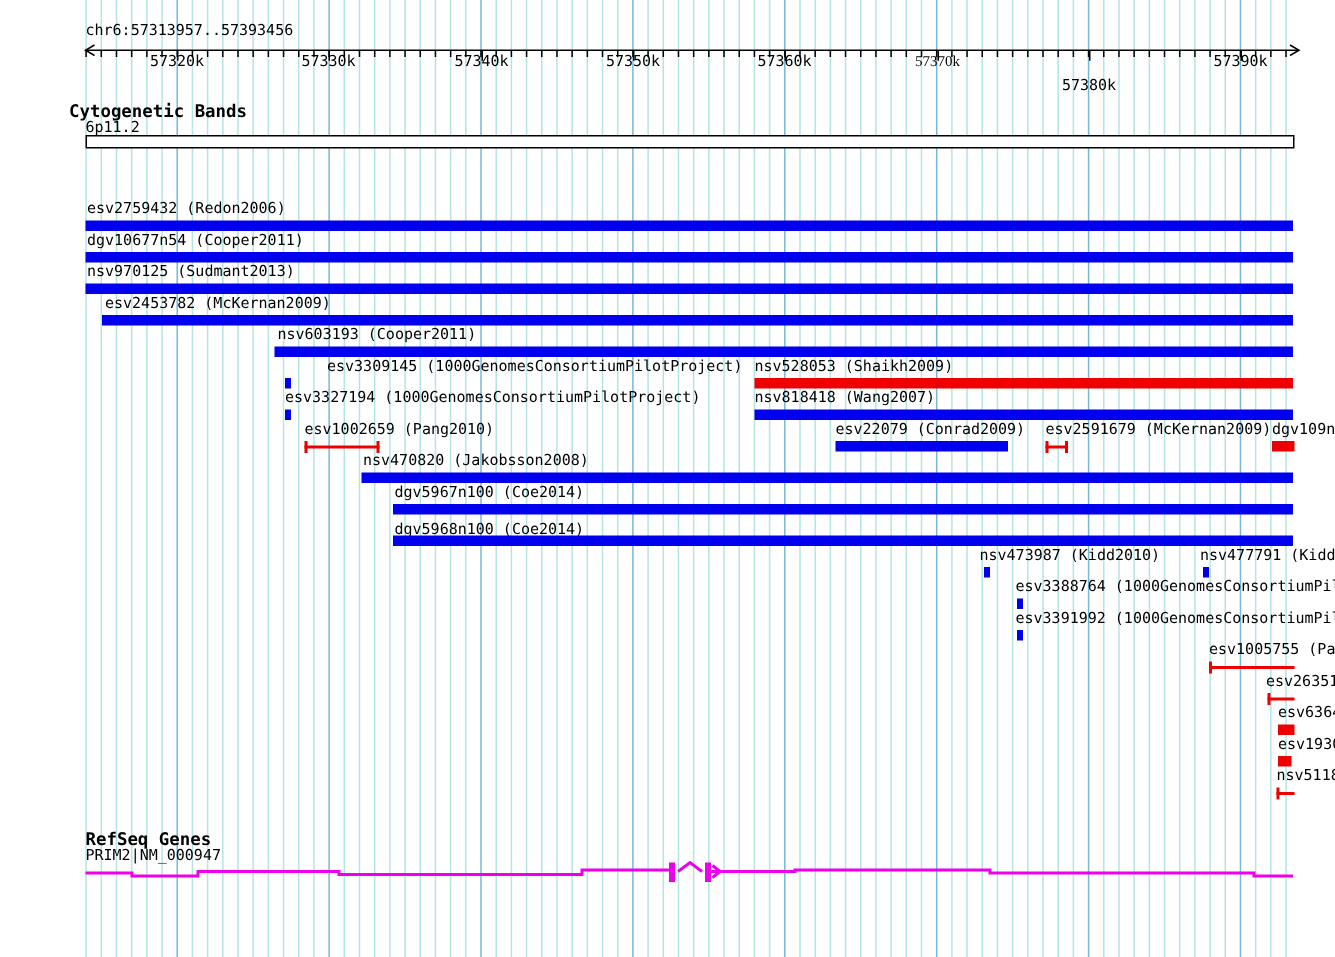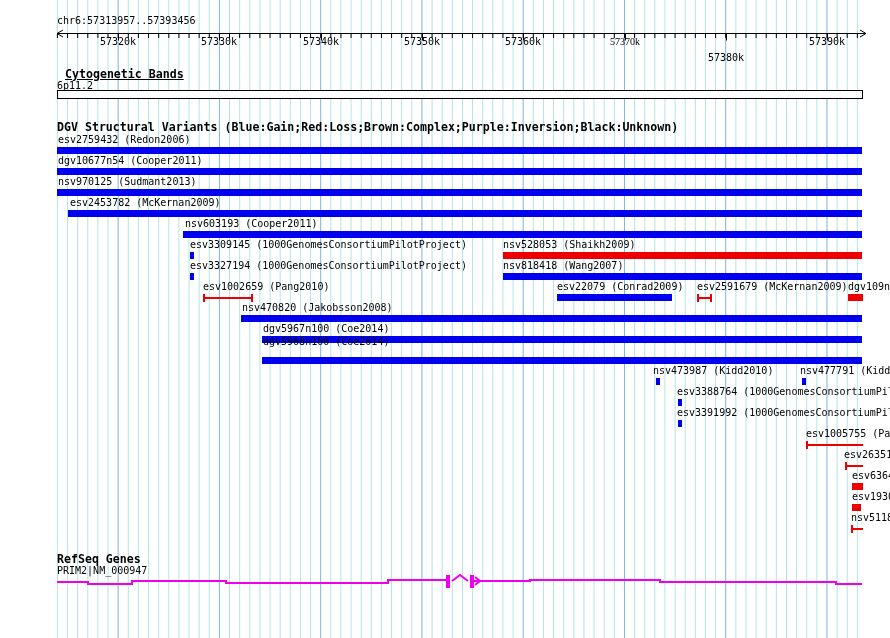--- a/index.html
+++ b/index.html
@@ -206,36 +206,35 @@
         <div class="tick-label" style="left: 96px; top: 36px;">57320k</div>
         <div class="tick-label" style="left: 197px; top: 36px;">57330k</div>
         <div class="tick-label" style="left: 299px; top: 36px;">57340k</div>
         <div class="tick-label" style="left: 400px; top: 36px;">57350k</div>
         <div class="tick-label" style="left: 501px; top: 36px;">57360k</div>
         <div class="tick-label" style="left: 603px; top: 36px; font-family: Liberation Serif, serif;">57370k</div>
         <div class="tick-label" style="left: 704px; top: 52px;">57380k</div>
         <div class="tick-label" style="left: 805px; top: 36px;">57390k</div>
       </div>
 
-    <div class="hdr" style="left:65px;top:68px;text-decoration:underline;">Cytogenetic Bands</div>
+    <div class="hdr" style="left:46px;top:68px;">Cytogenetic Bands</div>
     <div class="lbl" style="left:57px;top:80px;">6p11.2</div>
 
-    <div class="hdr" style="left:57px;top:121px;">DGV Structural Variants (Blue:Gain;Red:Loss;Brown:Complex;Purple:Inversion;Black:Unknown)</div>
     <div id="features">
         <div class="feat-label" style="left: 58px; top: 134px;">esv2759432 (Redon2006)</div>
         <div class="glyph" style="left: 57px; top: 147px; width: 805px; height: 7px; background: rgb(0, 0, 238);"></div>
         <div class="feat-label" style="left: 58px; top: 155px;">dgv10677n54 (Cooper2011)</div>
         <div class="glyph" style="left: 57px; top: 168px; width: 805px; height: 7px; background: rgb(0, 0, 238);"></div>
         <div class="feat-label" style="left: 58px; top: 176px;">nsv970125 (Sudmant2013)</div>
         <div class="glyph" style="left: 57px; top: 189px; width: 805px; height: 7px; background: rgb(0, 0, 238);"></div>
         <div class="feat-label" style="left: 70px; top: 197px;">esv2453782 (McKernan2009)</div>
         <div class="glyph" style="left: 68px; top: 210px; width: 794px; height: 7px; background: rgb(0, 0, 238);"></div>
         <div class="feat-label" style="left: 185px; top: 218px;">nsv603193 (Cooper2011)</div>
         <div class="glyph" style="left: 183px; top: 231px; width: 679px; height: 7px; background: rgb(0, 0, 238);"></div>
-        <div class="feat-label" style="left: 190px; top: 239px;">esv3309145 (1000GenomesConsortiumPilotProject)</div>
+        <div class="feat-label" style="left: 190px; top: 239px; padding-left: 28px;">esv3309145 (1000GenomesConsortiumPilotProject)</div>
         <div class="glyph" style="left: 190px; top: 252px; width: 4px; height: 7px; background: rgb(0, 0, 238);"></div>
         <div class="feat-label" style="left: 503px; top: 239px;">nsv528053 (Shaikh2009)</div>
         <div class="glyph" style="left: 503px; top: 252px; width: 359px; height: 7px; background: rgb(238, 0, 0);"></div>
         <div class="feat-label" style="left: 190px; top: 260px;">esv3327194 (1000GenomesConsortiumPilotProject)</div>
         <div class="glyph" style="left: 190px; top: 273px; width: 4px; height: 7px; background: rgb(0, 0, 238);"></div>
         <div class="feat-label" style="left: 503px; top: 260px;">nsv818418 (Wang2007)</div>
         <div class="glyph" style="left: 503px; top: 273px; width: 359px; height: 7px; background: rgb(0, 0, 238);"></div>
         <div class="feat-label" style="left: 203px; top: 281px;">esv1002659 (Pang2010)</div>
         <div class="glyph" style="left: 203px; top: 294px; width: 50px; height: 8px;">
           <div style="position: absolute; left: 0px; top: 3px; width: 50px; height: 2px; background: rgb(238, 0, 0);"></div>
@@ -249,21 +248,21 @@
           <div style="position: absolute; left: 0px; top: 3px; width: 15px; height: 2px; background: rgb(238, 0, 0);"></div>
           <div style="position: absolute; left: 0px; top: 0px; width: 2px; height: 8px; background: rgb(238, 0, 0);"></div>
           <div style="position: absolute; left: 13px; top: 0px; width: 2px; height: 8px; background: rgb(238, 0, 0);"></div>
         </div>
         <div class="feat-label" style="left: 848px; top: 281px;">dgv109n</div>
         <div class="glyph" style="left: 848px; top: 294px; width: 15px; height: 7px; background: rgb(238, 0, 0);"></div>
         <div class="feat-label" style="left: 242px; top: 302px;">nsv470820 (Jakobsson2008)</div>
         <div class="glyph" style="left: 241px; top: 315px; width: 621px; height: 7px; background: rgb(0, 0, 238);"></div>
         <div class="feat-label" style="left: 263px; top: 323px; text-align: right;">dgv5967n100 (Coe2014)</div>
         <div class="glyph" style="left: 262px; top: 336px; width: 600px; height: 7px; background: rgb(0, 0, 238);"></div>
-        <div class="feat-label" style="left: 263px; top: 336px;">dgv5968n100 (Coe2014)</div>
+        <div class="feat-label" style="left: 263px; top: 348px;">dgv5968n100 (Coe2014)</div>
         <div class="glyph" style="left: 262px; top: 357px; width: 600px; height: 7px; background: rgb(0, 0, 238);"></div>
         <div class="feat-label" style="left: 653px; top: 365px;">nsv473987 (Kidd2010)</div>
         <div class="glyph" style="left: 656px; top: 378px; width: 4px; height: 7px; background: rgb(0, 0, 238);"></div>
         <div class="feat-label" style="left: 800px; top: 365px;">nsv477791 (Kidd</div>
         <div class="glyph" style="left: 802px; top: 378px; width: 4px; height: 7px; background: rgb(0, 0, 238);"></div>
         <div class="feat-label" style="left: 677px; top: 386px;">esv3388764 (1000GenomesConsortiumPil</div>
         <div class="glyph" style="left: 678px; top: 399px; width: 4px; height: 7px; background: rgb(0, 0, 238);"></div>
         <div class="feat-label" style="left: 677px; top: 407px;">esv3391992 (1000GenomesConsortiumPil</div>
         <div class="glyph" style="left: 678px; top: 420px; width: 4px; height: 7px; background: rgb(0, 0, 238);"></div>
         <div class="feat-label" style="left: 806px; top: 428px;">esv1005755 (Pa</div>

